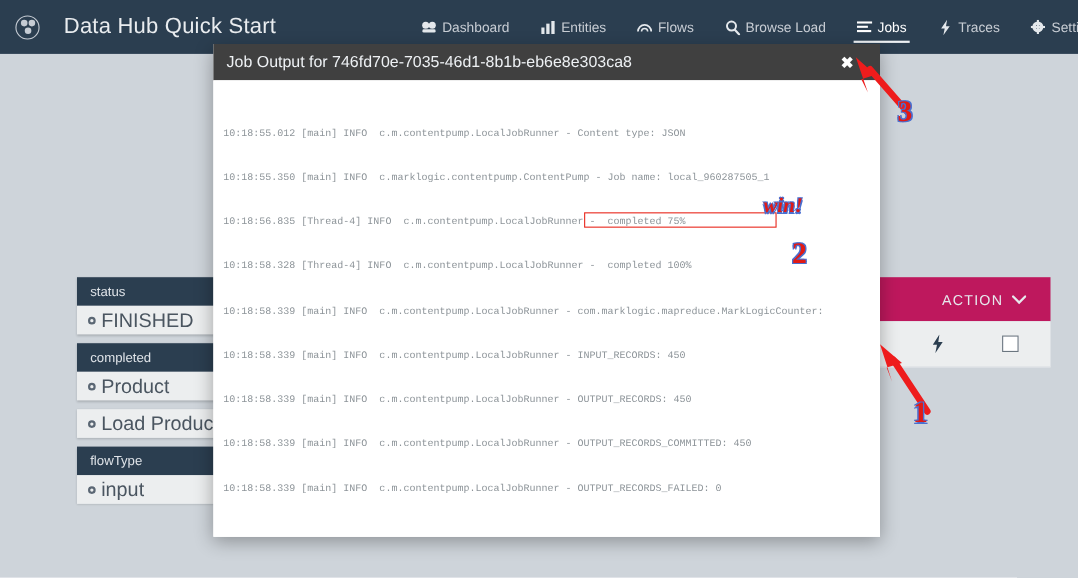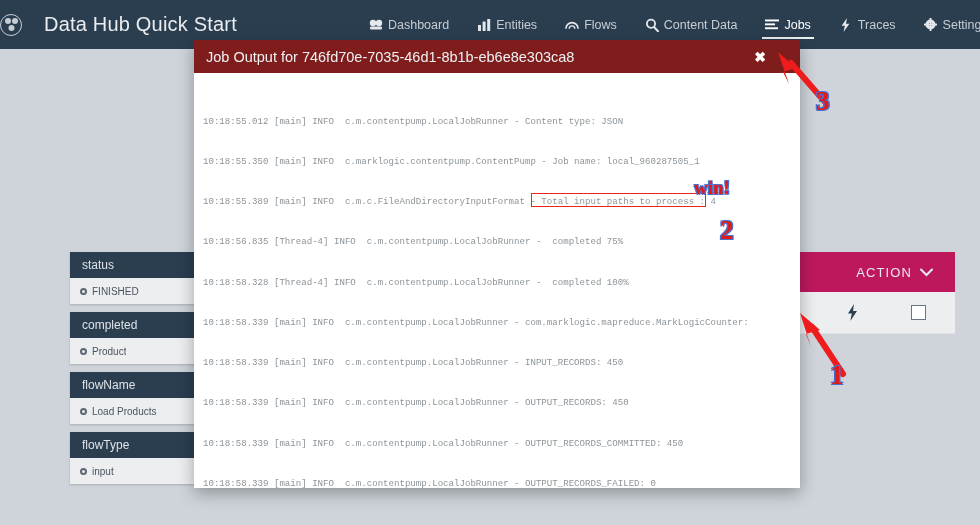--- a/index.html
+++ b/index.html
@@ -23,21 +23,21 @@
     width: 980px;
     height: 49px;
     background: #2b3e50;
     display: flex;
     align-items: center;
     z-index: 5;
   }
   .brand {
     display: flex;
     align-items: center;
-    padding-left: 0;
+    padding-left: 14px;
   }
   .brand-logo {
     width: 22px; height: 22px;
     border: 1.6px solid #c6ccd4;
     border-radius: 50%;
     position: relative;
     flex: 0 0 auto;
   }
   .brand-logo::before {
     content: "";
@@ -123,21 +123,21 @@
     display: flex;
     align-items: center;
     justify-content: space-between;
     height: 26px;
     padding: 0 6px 0 10px;
   }
   .facet-label {
     display: flex;
     align-items: center;
     gap: 5px;
-    font-size: 10px;
+    font-size: 18px;
     color: #4a5560;
     white-space: nowrap;
     overflow: hidden;
   }
   .facet-dot {
     width: 7px; height: 7px;
     border-radius: 50%;
     border: 2px solid #5b6774;
     flex: 0 0 auto;
   }
@@ -212,26 +212,26 @@
     top: 40px;
     width: 606px;
     height: 448px;
     background: #ffffff;
     box-shadow: 0 5px 16px rgba(0,0,0,.32);
     z-index: 20;
     display: flex;
     flex-direction: column;
   }
   .modal-head {
-    background: #7f1d1d;
+    background: #404040;
     height: 33px;
     display: flex;
     align-items: center;
     justify-content: space-between;
-    padding: 0 31px 0 12px;
+    padding: 0 21px 0 12px;
     flex: 0 0 auto;
   }
   .modal-title {
     color: #eef1f4;
     font-size: 14.5px;
     white-space: nowrap;
   }
   .modal-close {
     color: #ffffff;
     font-size: 14px;
@@ -279,20 +279,21 @@
     font-weight: 700;
     color: #e01b16;
     text-shadow:
       -1.2px -1.2px 0 #4a6fd0, 1.2px -1.2px 0 #4a6fd0,
       -1.2px  1.2px 0 #4a6fd0, 1.2px  1.2px 0 #4a6fd0;
   }
   .anno-win {
     font-family: "Liberation Serif", serif;
     font-size: 19px;
     font-weight: 700;
+    font-style: italic;
     color: #e01b16;
     text-shadow:
       -1.1px -1.1px 0 #4a6fd0, 1.1px -1.1px 0 #4a6fd0,
       -1.1px  1.1px 0 #4a6fd0, 1.1px  1.1px 0 #4a6fd0;
   }
 </style>
 </head>
 <body>
 
 <div class="page-body">
@@ -315,21 +316,20 @@
       <div class="facet-row">
         <span class="facet-label">
           <span class="facet-dot"></span>
           <span>Product</span>
         </span>
         <span class="facet-badge">1</span>
       </div>
     </div>
 
     <div class="facet">
-      <div class="facet-head">flowName</div>
       <div class="facet-row">
         <span class="facet-label">
           <span class="facet-dot"></span>
           <span>Load Products</span>
         </span>
         <span class="facet-badge">1</span>
       </div>
     </div>
 
     <div class="facet">
@@ -415,21 +415,21 @@
       <span>Flows</span>
     </div>
 
     <div class="nav-item">
       <span class="nav-ico">
         <svg width="14" height="14" viewBox="0 0 14 14">
           <circle cx="6" cy="5.7" r="4.1" stroke="#e4e8ec" stroke-width="1.8" fill="none"></circle>
           <line x1="9" y1="9" x2="13" y2="13.3" stroke="#e4e8ec" stroke-width="2" stroke-linecap="round"></line>
         </svg>
       </span>
-      <span>Content Data</span>
+      <span>Browse Load</span>
     </div>
 
     <div class="nav-item active">
       <span class="nav-ico">
         <svg width="14" height="11" viewBox="0 0 14 11">
           <rect x="0" y="0.5" width="14" height="1.9" fill="#ffffff"></rect>
           <rect x="0" y="4.4" width="10" height="1.9" fill="#ffffff"></rect>
           <rect x="0" y="8.3" width="13" height="1.9" fill="#ffffff"></rect>
         </svg>
       </span>
@@ -462,21 +462,20 @@
 
 <div class="modal">
   <div class="modal-head">
     <span class="modal-title">Job Output for 746fd70e-7035-46d1-8b1b-eb6e8e303ca8</span>
     <span class="modal-close">✖</span>
   </div>
   <div class="modal-body">
     <div class="log">
       <div class="log-line">10:18:55.012 [main] INFO  c.m.contentpump.LocalJobRunner - Content type: JSON</div>
       <div class="log-line">10:18:55.350 [main] INFO  c.marklogic.contentpump.ContentPump - Job name: local_960287505_1</div>
-      <div class="log-line">10:18:55.389 [main] INFO  c.m.c.FileAndDirectoryInputFormat - Total input paths to process : 4</div>
       <div class="log-line">10:18:56.835 [Thread-4] INFO  c.m.contentpump.LocalJobRunner -  completed 75%</div>
       <div class="log-line">10:18:58.328 [Thread-4] INFO  c.m.contentpump.LocalJobRunner -  completed 100%</div>
       <div class="log-line">10:18:58.339 [main] INFO  c.m.contentpump.LocalJobRunner - com.marklogic.mapreduce.MarkLogicCounter:</div>
       <div class="log-line">10:18:58.339 [main] INFO  c.m.contentpump.LocalJobRunner - INPUT_RECORDS: 450</div>
       <div class="log-line">10:18:58.339 [main] INFO  c.m.contentpump.LocalJobRunner - OUTPUT_RECORDS: 450</div>
       <div class="log-line">10:18:58.339 [main] INFO  c.m.contentpump.LocalJobRunner - OUTPUT_RECORDS_COMMITTED: 450</div>
       <div class="log-line">10:18:58.339 [main] INFO  c.m.contentpump.LocalJobRunner - OUTPUT_RECORDS_FAILED: 0</div>
       
     </div>
     <div class="hl-box"></div>

